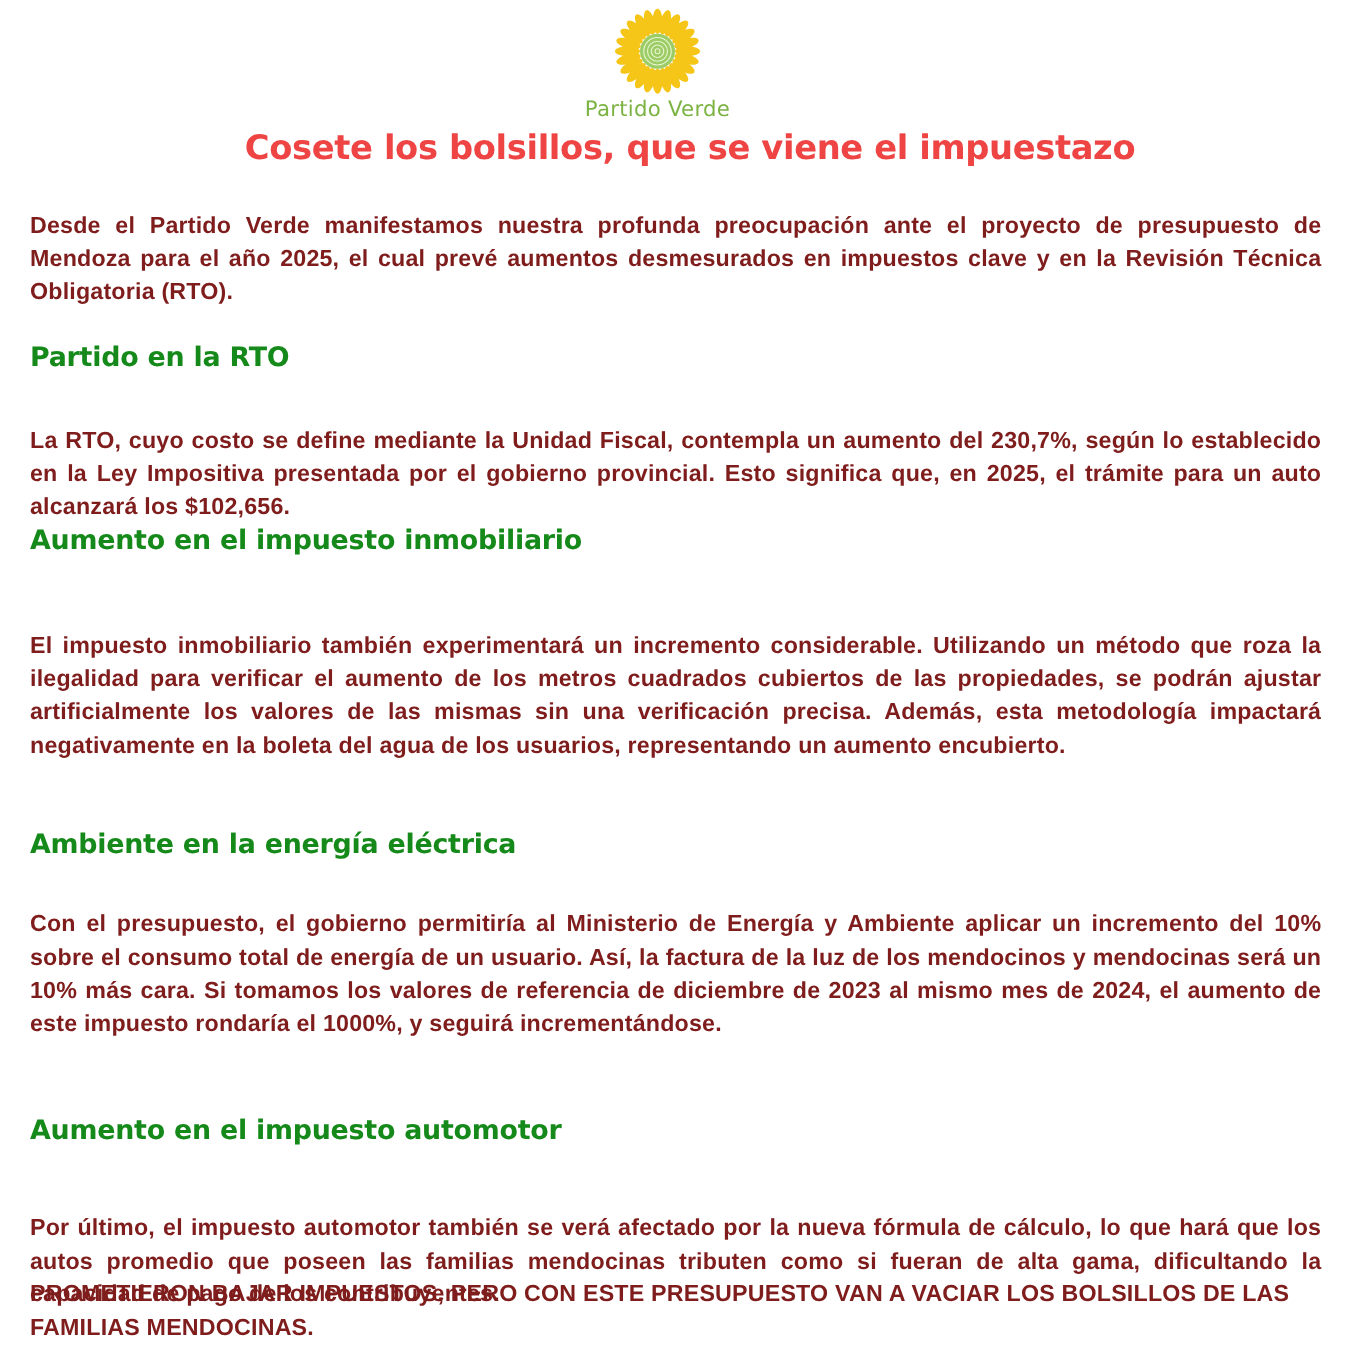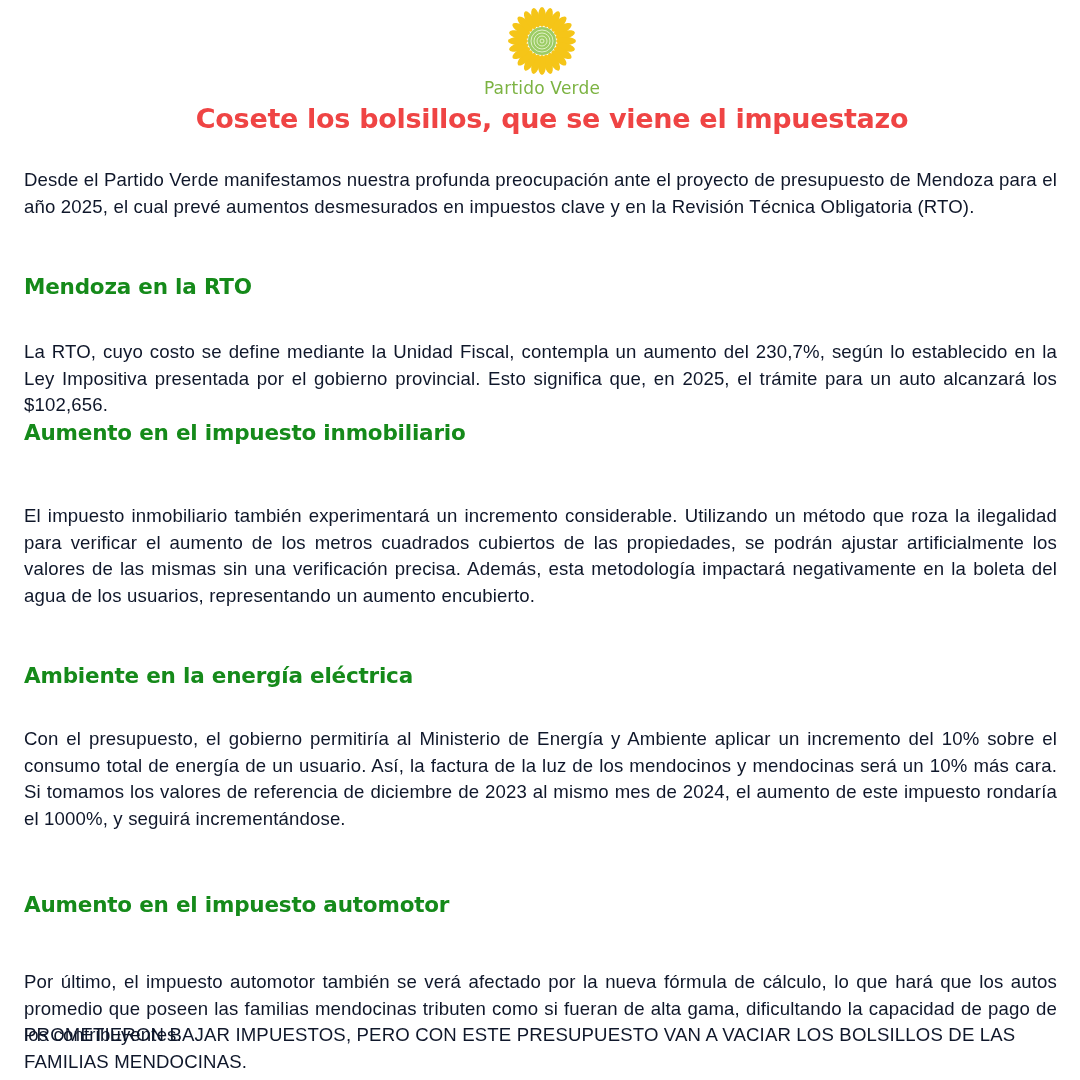--- a/index.html
+++ b/index.html
@@ -14,21 +14,20 @@
       position: relative;
       font-family: "DejaVu Sans", "Liberation Sans", sans-serif;
       color: #111111;
     }
     .logo {
       position: absolute;
       left: 0;
       top: 6px;
       width: 1052px;
       text-align: center;
-      margin-left: 16px;
     }
     .logo svg {
       display: block;
       margin: 0 auto;
     }
     .logo-text {
       display: block;
       font-family: "DejaVu Sans", sans-serif;
       font-size: 17px;
       color: #7cb342;
@@ -47,25 +46,25 @@
       letter-spacing: -0.3px;
       color: #ef4444;
       margin: 0;
     }
     .para {
       position: absolute;
       left: 24px;
       width: 1033px;
       margin: 0;
       font-family: "Liberation Sans", sans-serif;
-      font-weight: normal;
+      font-weight: bold;
       font-size: 18.6px;
       line-height: 26.5px;
       text-align: justify;
-      color: #0f172a;
+      color: #7f1d1d;
       letter-spacing: 0.15px;
     }
     .heading {
       position: absolute;
       left: 24px;
       margin: 0;
       font-family: "DejaVu Sans", sans-serif;
       font-weight: bold;
       font-size: 21.5px;
       color: #158a1a;
@@ -115,21 +114,21 @@
       <circle cx="0" cy="0" r="2"></circle>
     </g>
   </svg>
   <span class="logo-text">Partido Verde</span>
 </div>
 
 <h1 class="title">Cosete los bolsillos, que se viene el impuestazo</h1>
 
 <p class="para" style="top:167px;">Desde el Partido Verde manifestamos nuestra profunda preocupación ante el proyecto de presupuesto de Mendoza para el año 2025, el cual prevé aumentos desmesurados en impuestos clave y en la Revisión Técnica Obligatoria (RTO).</p>
 
-<h2 class="heading" style="top:274px;">Mendoza en la RTO</h2>
+<h2 class="heading" style="top:274px;">Partido en la RTO</h2>
 <p class="para" style="top:339px;">La RTO, cuyo costo se define mediante la Unidad Fiscal, contempla un aumento del 230,7%, según lo establecido en la Ley Impositiva presentada por el gobierno provincial. Esto significa que, en 2025, el trámite para un auto alcanzará los $102,656.</p>
 
 <h2 class="heading" style="top:420px;">Aumento en el impuesto inmobiliario</h2>
 <p class="para" style="top:503px;">El impuesto inmobiliario también experimentará un incremento considerable. Utilizando un método que roza la ilegalidad para verificar el aumento de los metros cuadrados cubiertos de las propiedades, se podrán ajustar artificialmente los valores de las mismas sin una verificación precisa. Además, esta metodología impactará negativamente en la boleta del agua de los usuarios, representando un aumento encubierto.</p>
 
 <h2 class="heading" style="top:663px;">Ambiente en la energía eléctrica</h2>
 <p class="para" style="top:726px;">Con el presupuesto, el gobierno permitiría al Ministerio de Energía y Ambiente aplicar un incremento del 10% sobre el consumo total de energía de un usuario. Así, la factura de la luz de los mendocinos y mendocinas será un 10% más cara. Si tomamos los valores de referencia de diciembre de 2023 al mismo mes de 2024, el aumento de este impuesto rondaría el 1000%, y seguirá incrementándose.</p>
 
 <h2 class="heading" style="top:860px;margin-top:32px;">Aumento en el impuesto automotor</h2>
 <p class="para" style="top:969px;">Por último, el impuesto automotor también se verá afectado por la nueva fórmula de cálculo, lo que hará que los autos promedio que poseen las familias mendocinas tributen como si fueran de alta gama, dificultando la capacidad de pago de los contribuyentes.</p>

